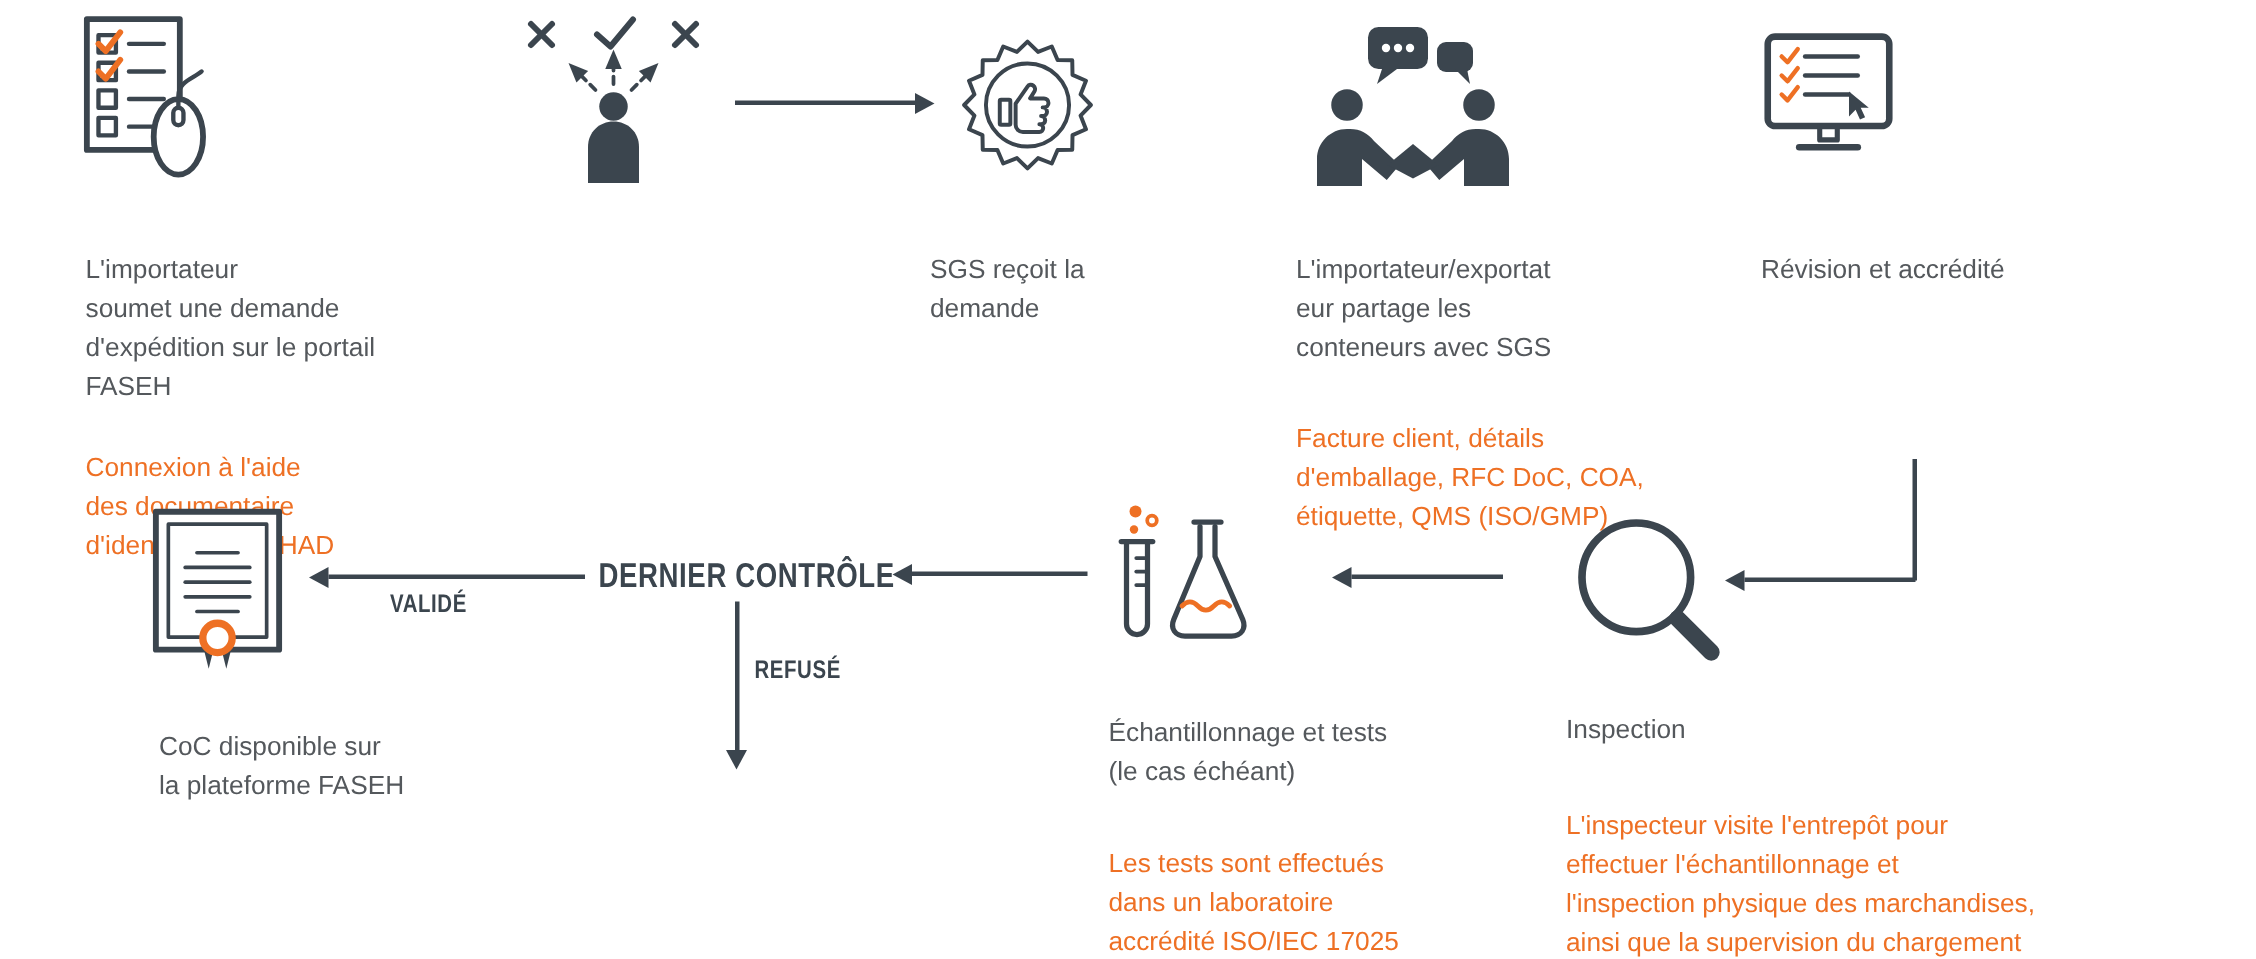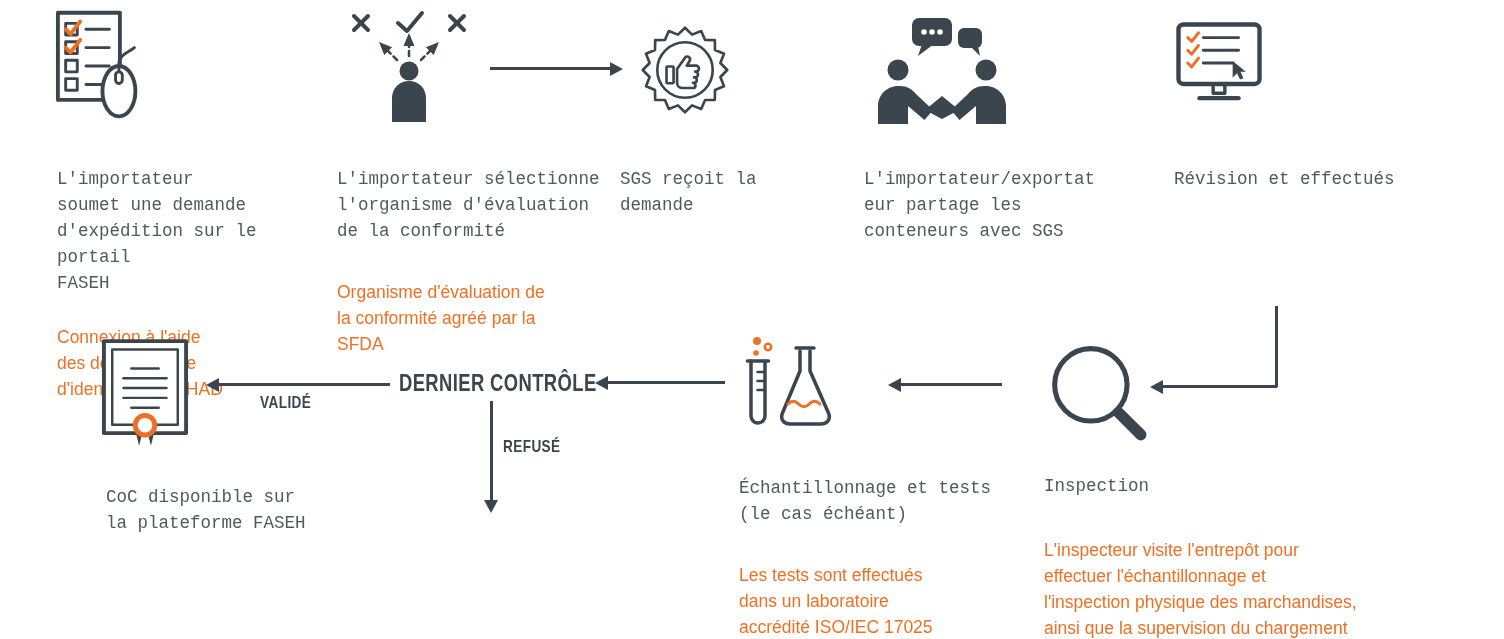--- a/index.html
+++ b/index.html
@@ -8,21 +8,21 @@
     --orange:#ee7024;
   }
   html,body{margin:0;padding:0;background:#fff;}
   .canvas{
     position:relative;width:1504px;height:639px;background:#fff;
     font-family:"Liberation Sans",sans-serif;overflow:hidden;
   }
   .icon{position:absolute;}
   .tb{position:absolute;font-size:17.5px;line-height:26px;color:var(--text);white-space:pre-line;}
   .tb .note{color:var(--orange);margin-top:9px;white-space:pre-line;}
-  .tb .title{white-space:pre-line;font-family:Liberation Mono, monospace;}
+  .tb .title{white-space:pre-line;}
   .cond{
     position:absolute;font-weight:bold;color:var(--ink);font-size:17px;
     letter-spacing:.5px;transform:scaleX(.8);transform-origin:left center;white-space:nowrap;
   }
   .cond.big{font-size:23px;}
   .hline{position:absolute;height:3px;background:var(--ink);}
   .vline{position:absolute;width:3px;background:var(--ink);}
   .ah{position:absolute;width:0;height:0;}
   .ah.left{border-top:7px solid transparent;border-bottom:7px solid transparent;border-right:13px solid var(--ink);}
   .ah.right{border-top:7px solid transparent;border-bottom:7px solid transparent;border-left:13px solid var(--ink);}
@@ -122,42 +122,37 @@
   <div class="tb" style="left:57px;top:140px;width:250px">
     <div class="title" style="margin-top:0">L'importateur
 soumet une demande
 d'expédition sur le portail
 FASEH</div>
     <div class="note" style="margin-top:2px">Connexion à l'aide
 des documentaire
 d'identification GHAD</div>
   </div>
 
-  <div class="tb" style="left:337px;top:140px;width:270px">
-    <div class="title">L'importateur sélectionne
-l'organisme d'évaluation
-de la conformité</div>
-    <div class="note">Organisme d'évaluation de
-la conformité agréé par la
-SFDA</div>
-  </div>
 
   <div class="tb" style="left:620px;top:140px;width:170px">
     <div class="title">SGS reçoit la
 demande</div>
   </div>
 
   <div class="tb" style="left:864px;top:140px;width:290px">
     <div class="title">L'importateur/exportat
 eur partage les
 conteneurs avec SGS</div>
+    <div class="note">Facture client, détails
+d'emballage, RFC DoC, COA,
+étiquette, QMS (ISO/GMP)</div>
   </div>
 
   <div class="tb" style="left:1174px;top:140px;width:280px">
-    <div class="title">Révision et effectués</div>
+    <div class="title">Révision et accrédité</div>
   </div>
 
   <div class="vline" style="left:1275px;top:306px;height:81px"></div>
   <div class="hline" style="left:1163px;top:385px;width:114px"></div>
   <div class="ah left" style="left:1150px;top:380px"></div>
 
   <svg class="icon" style="left:1047px;top:341px" width="102" height="102" viewBox="0 0 100 100">
     <circle cx="43" cy="43" r="35.5" class="ink-s" stroke-width="5"></circle>
     <line x1="70" y1="70" x2="92" y2="92" class="ink-s" stroke-width="11"></line>
   </svg>

